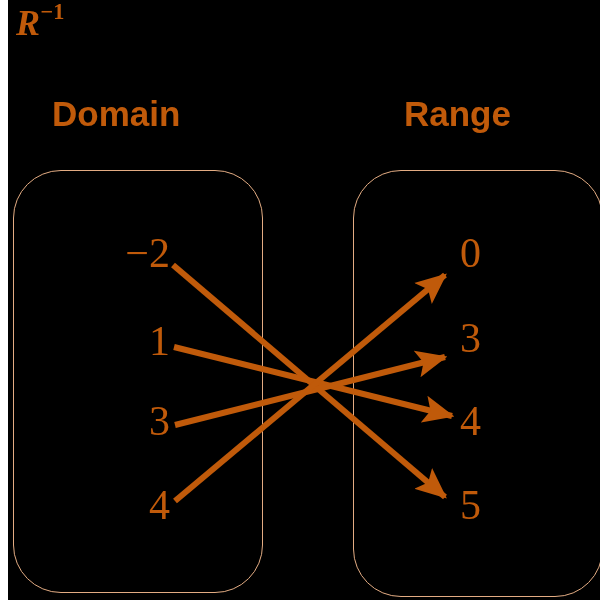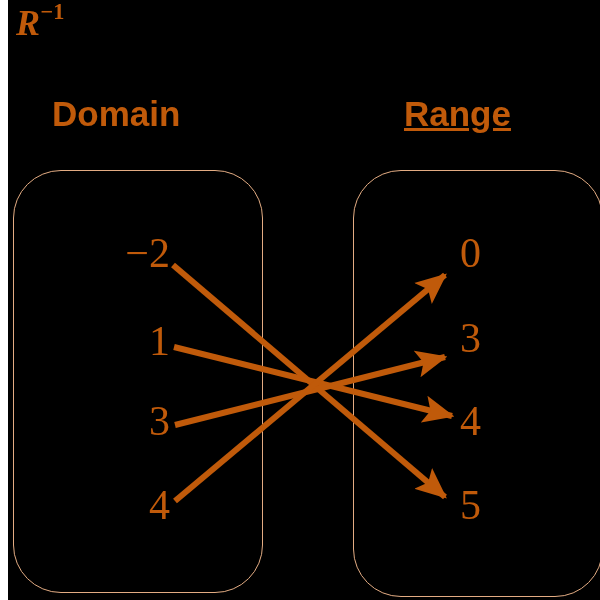--- a/index.html
+++ b/index.html
@@ -45,21 +45,21 @@
   .set-heading {
     position: absolute;
     color: #C05A0A;
     font-family: "Liberation Sans", sans-serif;
     font-weight: bold;
     font-size: 35px;
     line-height: 1;
     white-space: nowrap;
   }
   #heading-domain { left: 44px;  top: 96px; }
-  #heading-range  { left: 396px; top: 96px; text-decoration: underline; }
+  #heading-range  { left: 396px; top: 96px; }
 
   
   .set-box {
     position: absolute;
     border: 1.6px solid #E3AC83;
     border-radius: 48px;
     box-sizing: border-box;
     background: transparent;
   }
   #box-domain { left: 5px;   top: 170px; width: 250px; height: 423px; }

